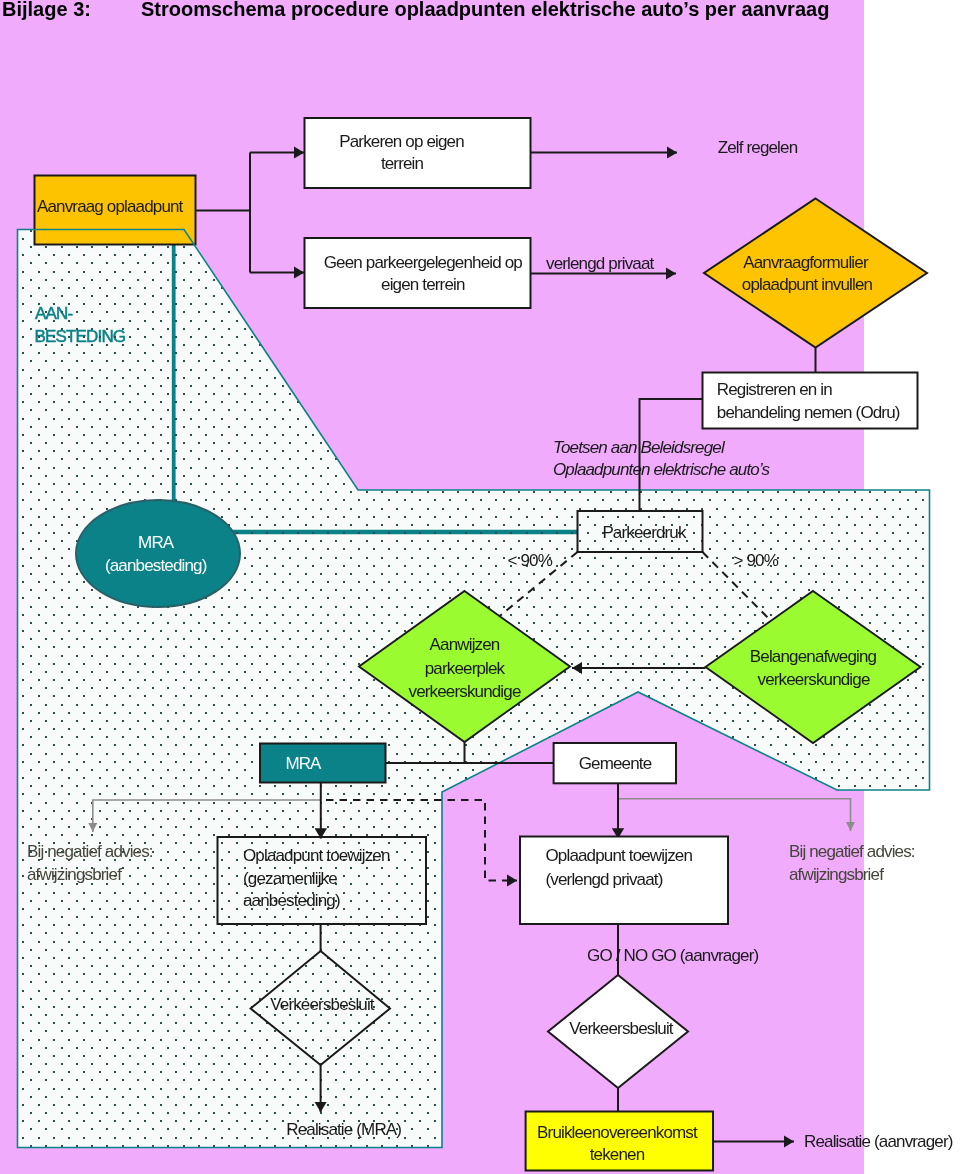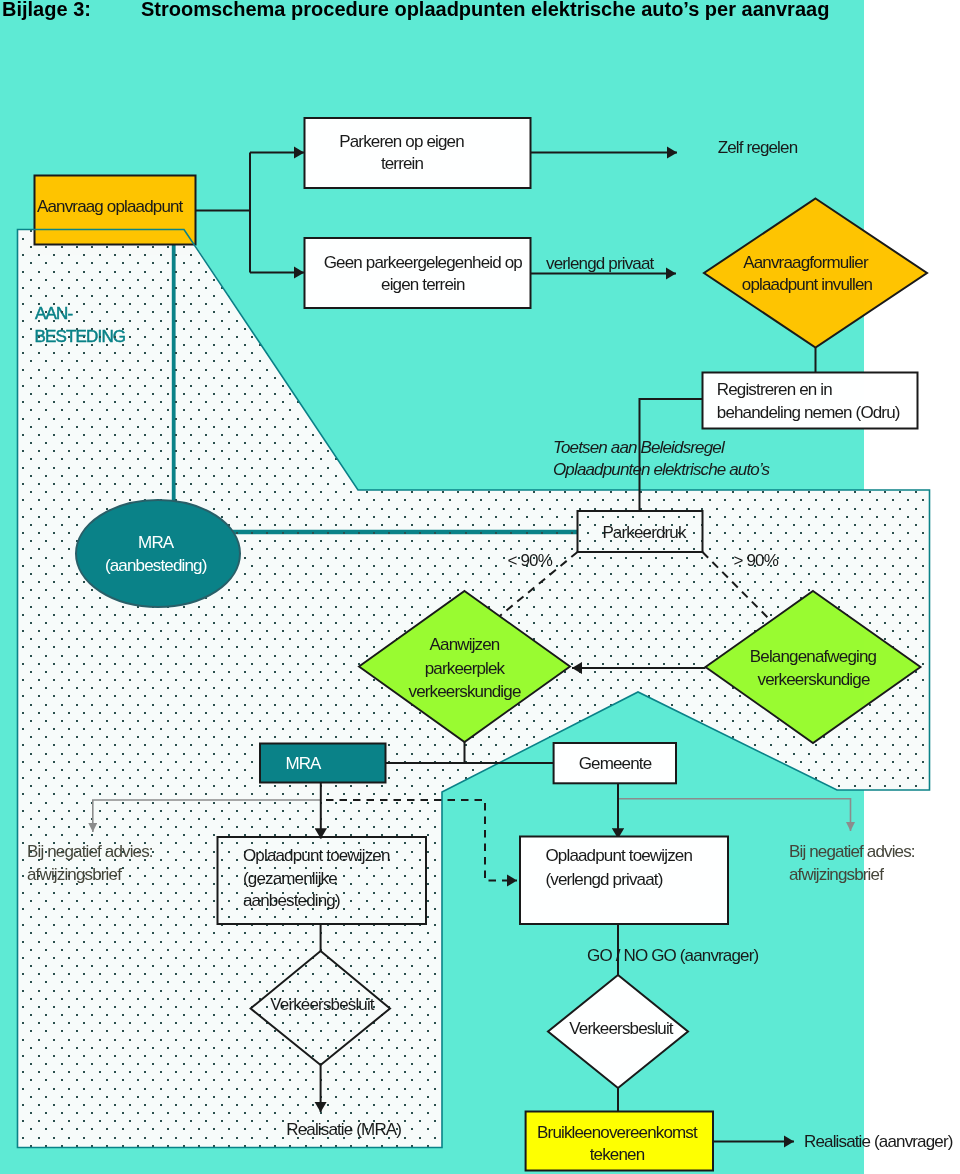--- a/index.html
+++ b/index.html
@@ -1,20 +1,20 @@
 <!DOCTYPE html>
 <html><head>
 <meta charset="utf-8">
 <style>
   html,body{margin:0;padding:0;background:#ffffff;}
   body{width:960px;height:1174px;overflow:hidden;
        font-family:"Liberation Sans",sans-serif;}
   text{-webkit-font-smoothing:antialiased;}
   svg#diagram{opacity:0.9999;transform:translateZ(0);will-change:transform;}
-  #stage{position:relative;width:864px;height:1174px;background:#5eead4;}
+  #stage{position:relative;width:864px;height:1174px;background:#f0abfc;}
   svg#diagram{position:absolute;left:0;top:0;}
   .ttl{font-family:"Liberation Sans",sans-serif;font-weight:bold;font-size:20px;fill:#000;}
   .bx{font-family:"Liberation Sans",sans-serif;font-size:17px;letter-spacing:-0.85px;fill:#1a1a1a;}
   .wh{fill:#ffffff;}
   .tl{fill:#0B8288;}
   .it{font-style:italic;}
   .gy{fill:#45453a;}
 </style>
 </head>
 <body>

